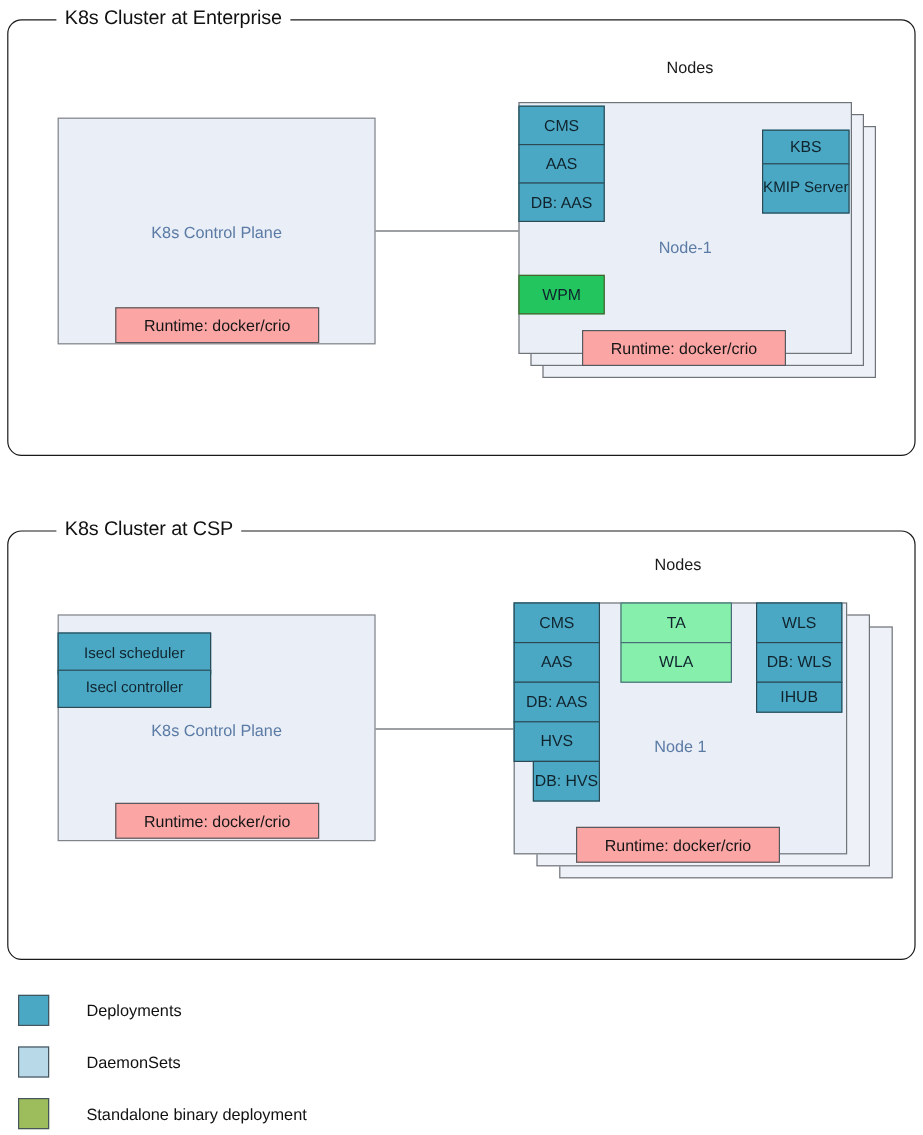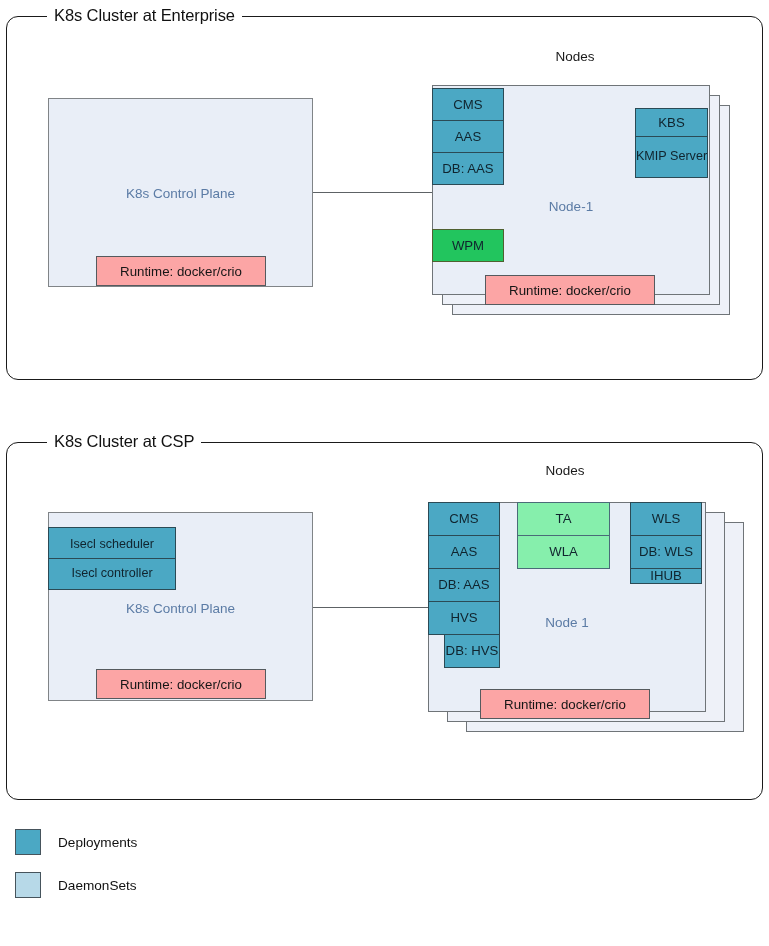--- a/index.html
+++ b/index.html
@@ -118,21 +118,21 @@
     position: absolute;
     display: flex;
     align-items: center;
   }
   .legend-swatch {
     width: 26px; height: 26px;
     border: 1.4px solid #46545c;
     flex: 0 0 auto;
   }
   .legend-text {
-    margin-left: 17px;
+    margin-left: 31px;
     font-size: 13.6px;
     color: #111111;
     white-space: nowrap;
   }
 </style>
 </head>
 <body>
 
 <div class="canvas">
 
@@ -208,27 +208,31 @@
   </div>
 
   <div class="svc-group" style="left:517px; top:502px; width:93px; height:66px;">
     <div class="svc daemon" style="top:0px; height:34px;">TA</div>
     <div class="svc daemon" style="top:33px; height:34px;">WLA</div>
   </div>
 
   <div class="svc-group" style="left:630px; top:502px; width:72px; height:100px;">
     <div class="svc deploy" style="top:0px; height:34px;">WLS</div>
     <div class="svc deploy" style="top:33px; height:34px;">DB: WLS</div>
-    <div class="svc deploy" style="top:66px; height:16px;">IHUB</div>
+    <div class="svc deploy" style="top:66px; height:26px;">IHUB</div>
   </div>
 
   <div class="legend" style="left:0; top:812px; width:400px; height:130px;">
     <div class="legend-row" style="left:15px; top:17px;">
       <span class="legend-swatch" style="background:#4ba8c4;"></span>
       <span class="legend-text">Deployments</span>
     </div>
     <div class="legend-row" style="left:15px; top:60px;">
       <span class="legend-swatch" style="background:#b7d9e8;"></span>
       <span class="legend-text">DaemonSets</span>
     </div>
+    <div class="legend-row" style="left:15px; top:103px;">
+      <span class="legend-swatch" style="background:#9dbc5c;"></span>
+      <span class="legend-text">Standalone binary deployment</span>
+    </div>
   </div>
 
 </div>
 
 </body></html>

